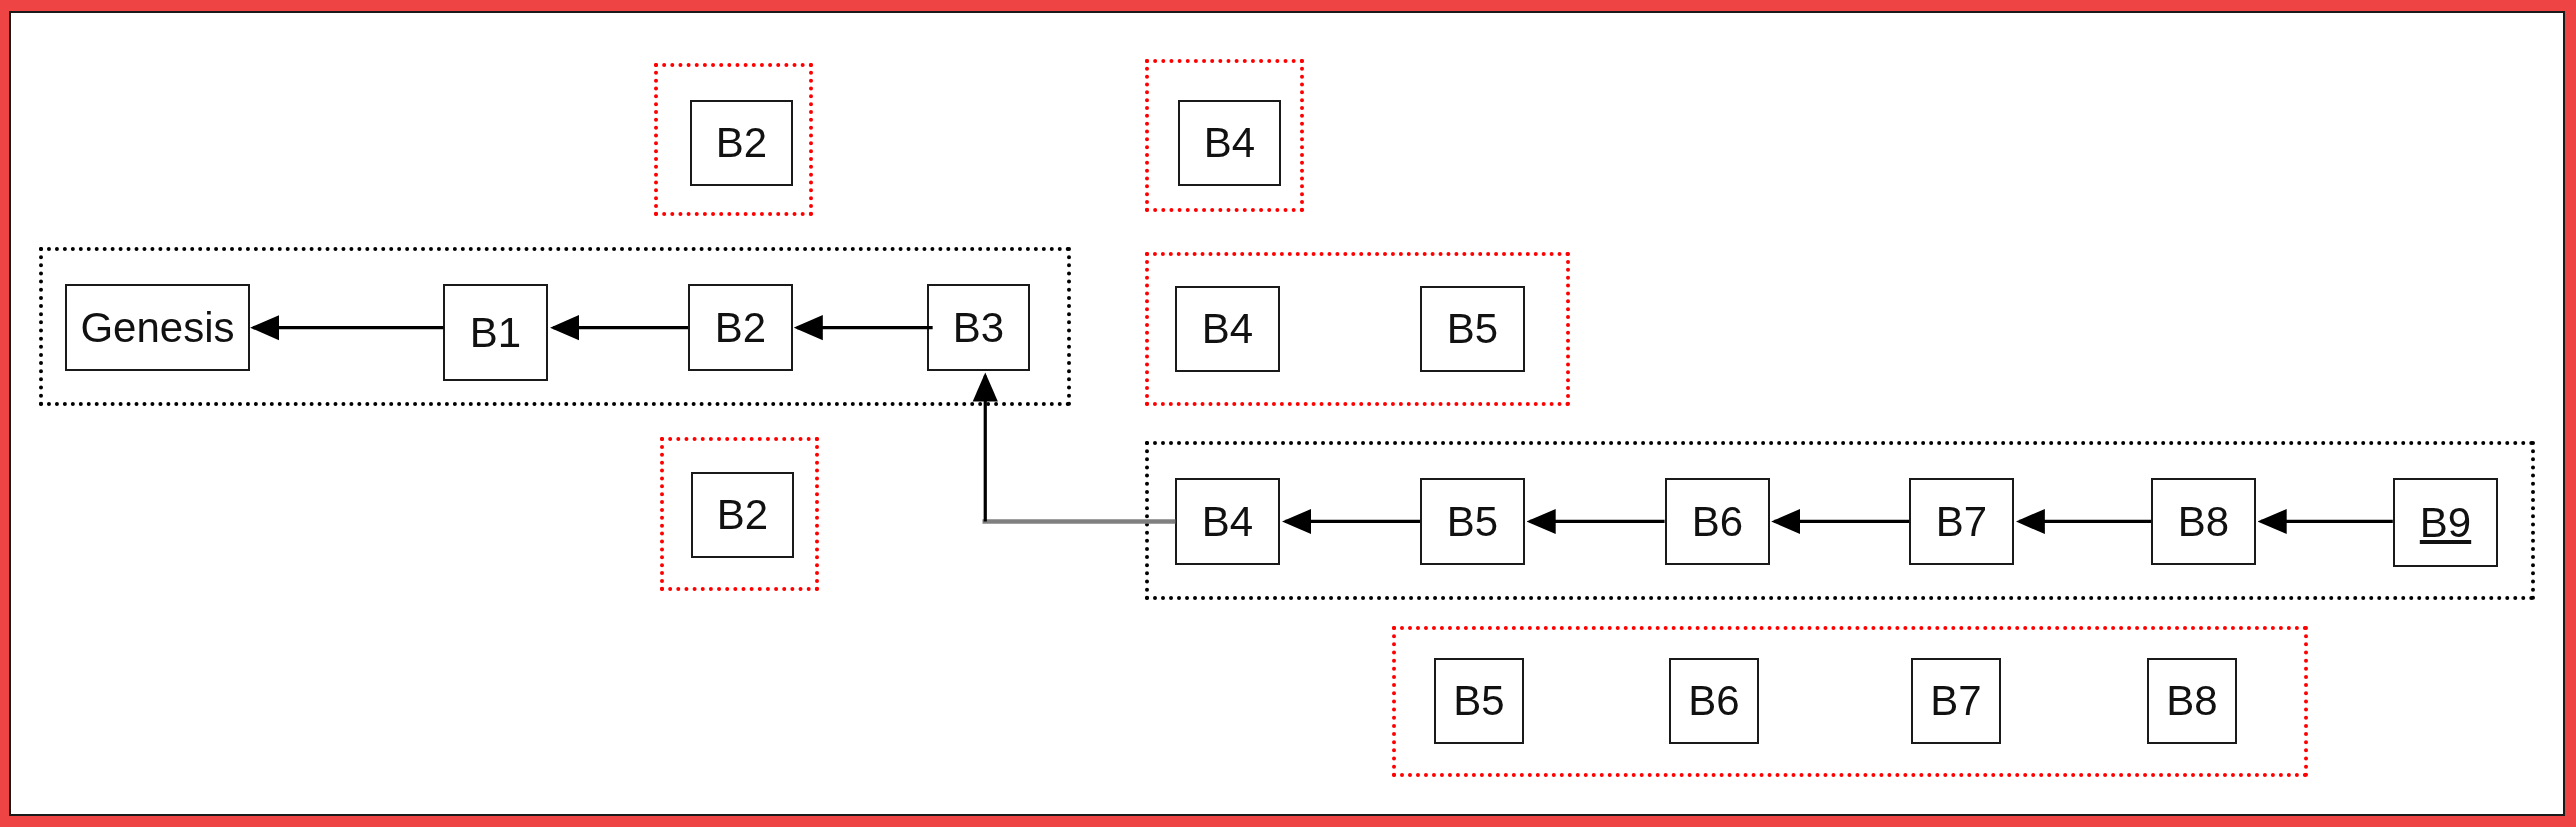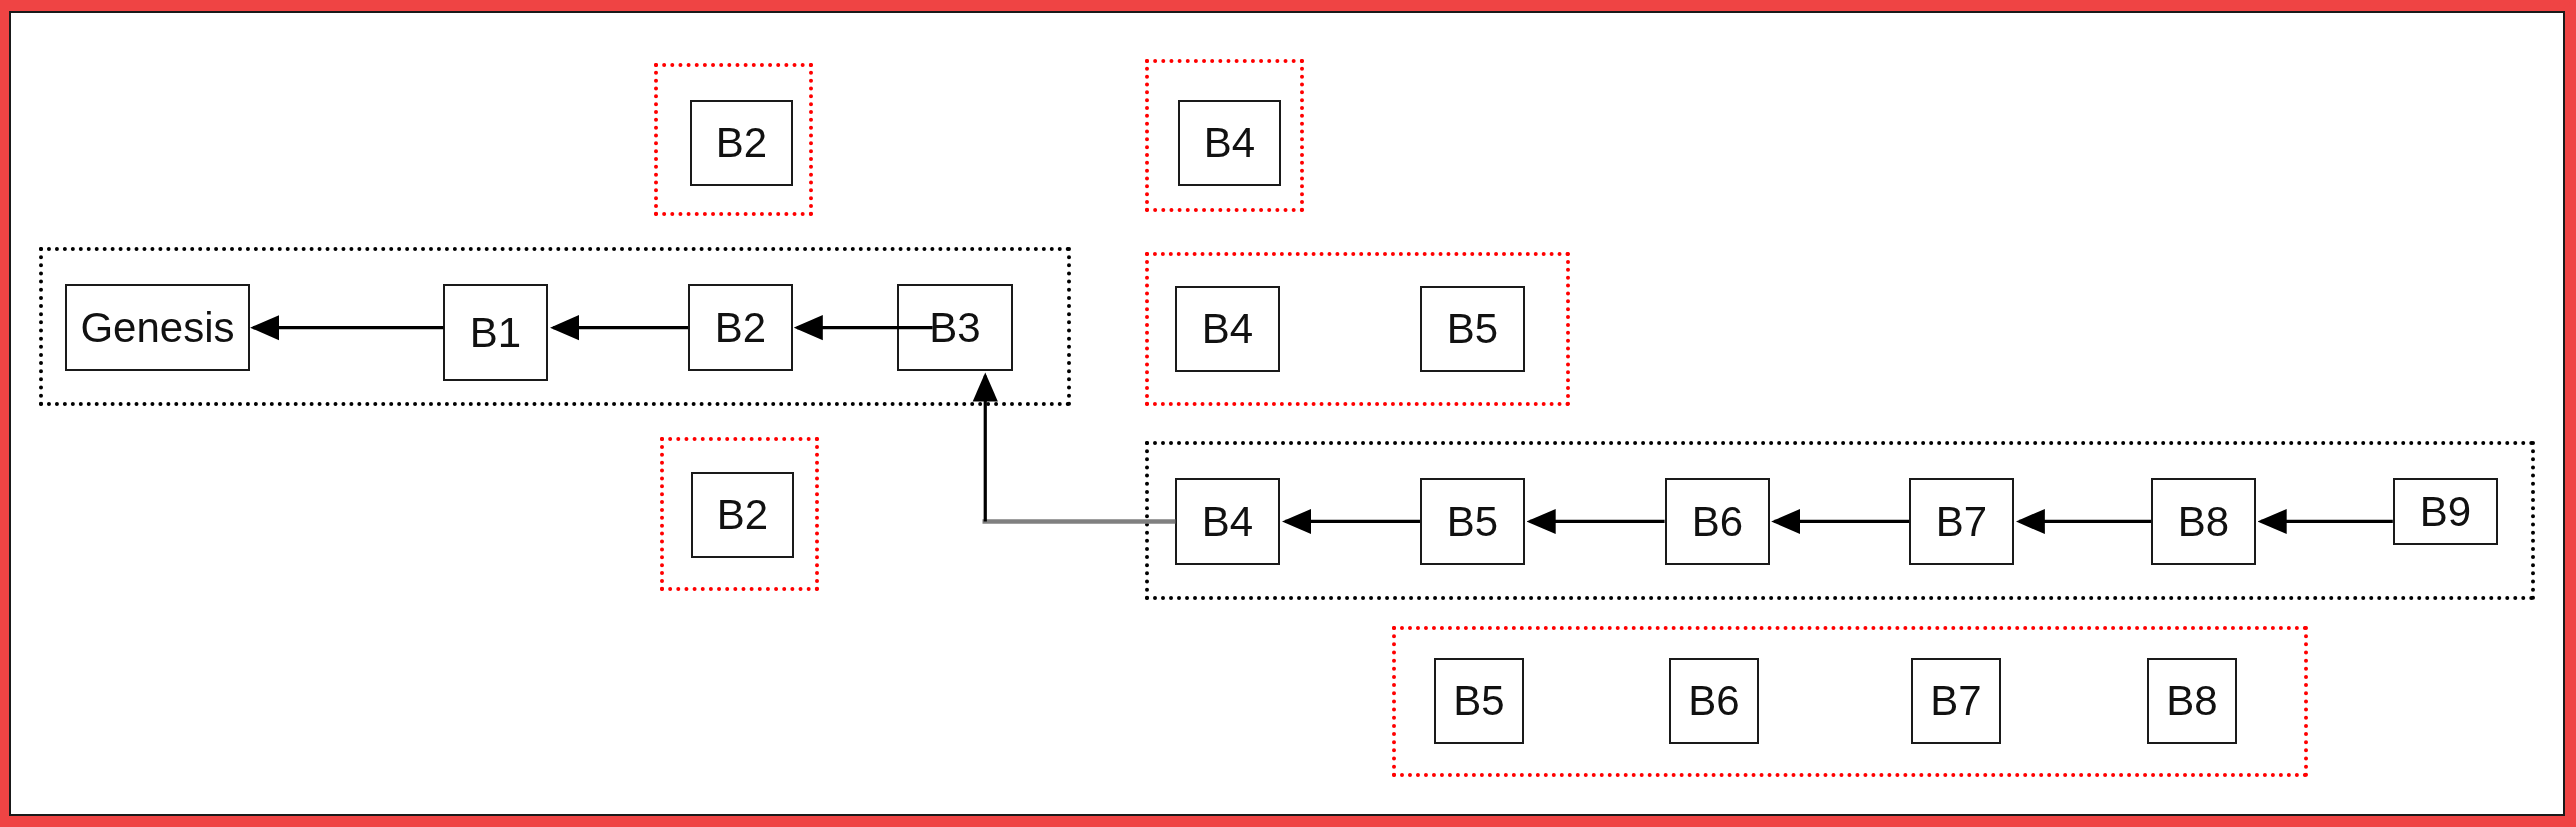--- a/index.html
+++ b/index.html
@@ -84,33 +84,33 @@
 
   <div id="groups-layer">
       <div class="group-box red-dotted" style="left: 654px; top: 63px; width: 159px; height: 153px;"></div>
       <div class="block" style="left: 690px; top: 100px; width: 103px; height: 86px;">B2</div>
       <div class="group-box red-dotted" style="left: 1145px; top: 59px; width: 159px; height: 153px;"></div>
       <div class="block" style="left: 1178px; top: 100px; width: 103px; height: 86px;">B4</div>
       <div class="group-box black-dotted" style="left: 39px; top: 247px; width: 1032px; height: 159px;"></div>
       <div class="block wide-label" style="left: 65px; top: 284px; width: 185px; height: 87px; text-align: right;">Genesis</div>
       <div class="block" style="left: 443px; top: 284px; width: 105px; height: 97px;">B1</div>
       <div class="block" style="left: 688px; top: 284px; width: 105px; height: 87px;">B2</div>
-      <div class="block" style="left: 897px; top: 284px; width: 116px; height: 87px;">B3</div>
+      <div class="block" style="left: 927px; top: 284px; width: 103px; height: 87px;">B3</div>
       <div class="group-box red-dotted" style="left: 1145px; top: 252px; width: 425px; height: 154px;"></div>
       <div class="block" style="left: 1175px; top: 286px; width: 105px; height: 86px;">B4</div>
       <div class="block" style="left: 1420px; top: 286px; width: 105px; height: 86px;">B5</div>
       <div class="group-box red-dotted" style="left: 660px; top: 437px; width: 159px; height: 154px;"></div>
       <div class="block" style="left: 691px; top: 472px; width: 103px; height: 86px;">B2</div>
       <div class="group-box black-dotted" style="left: 1145px; top: 441px; width: 1390px; height: 159px;"></div>
       <div class="block" style="left: 1175px; top: 478px; width: 105px; height: 87px;">B4</div>
       <div class="block" style="left: 1420px; top: 478px; width: 105px; height: 87px;">B5</div>
       <div class="block" style="left: 1665px; top: 478px; width: 105px; height: 87px;">B6</div>
       <div class="block" style="left: 1909px; top: 478px; width: 105px; height: 87px;">B7</div>
       <div class="block" style="left: 2151px; top: 478px; width: 105px; height: 87px;">B8</div>
-      <div class="block" style="left: 2393px; top: 478px; width: 105px; height: 67px;">B9</div>
+      <div class="block" style="left: 2393px; top: 478px; width: 105px; height: 89px; text-decoration: underline;">B9</div>
       <div class="group-box red-dotted" style="left: 1392px; top: 626px; width: 916px; height: 151px;"></div>
       <div class="block" style="left: 1434px; top: 658px; width: 90px; height: 86px;">B5</div>
       <div class="block" style="left: 1669px; top: 658px; width: 90px; height: 86px;">B6</div>
       <div class="block" style="left: 1911px; top: 658px; width: 90px; height: 86px;">B7</div>
       <div class="block" style="left: 2147px; top: 658px; width: 90px; height: 86px;">B8</div>
     </div>
 
   <svg id="wires" viewBox="0 0 2790 896" xmlns="http://www.w3.org/2000/svg">
     <defs>
       <marker id="arrowhead" markerWidth="9" markerHeight="9" refX="8" refY="4.5" orient="auto" markerUnits="strokeWidth">

